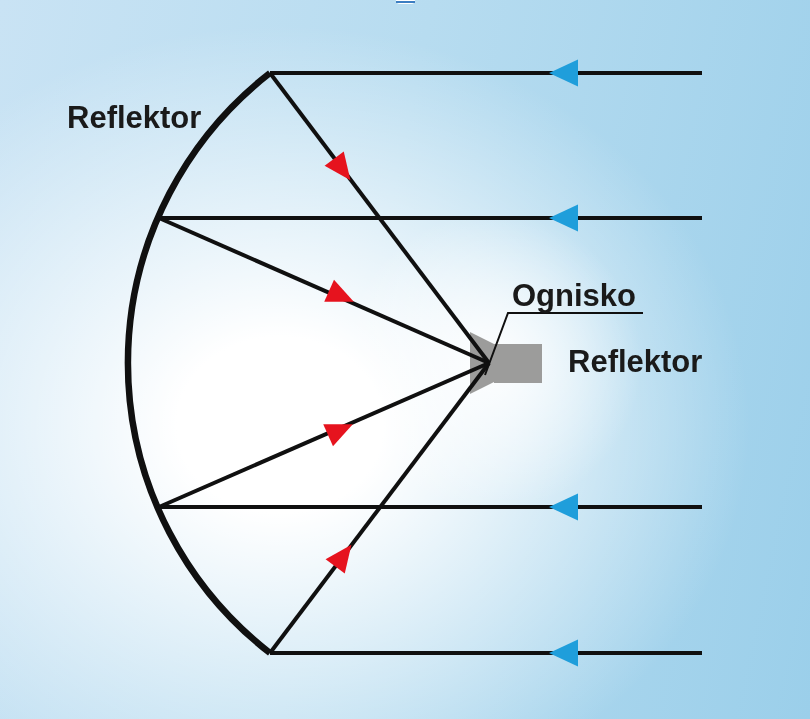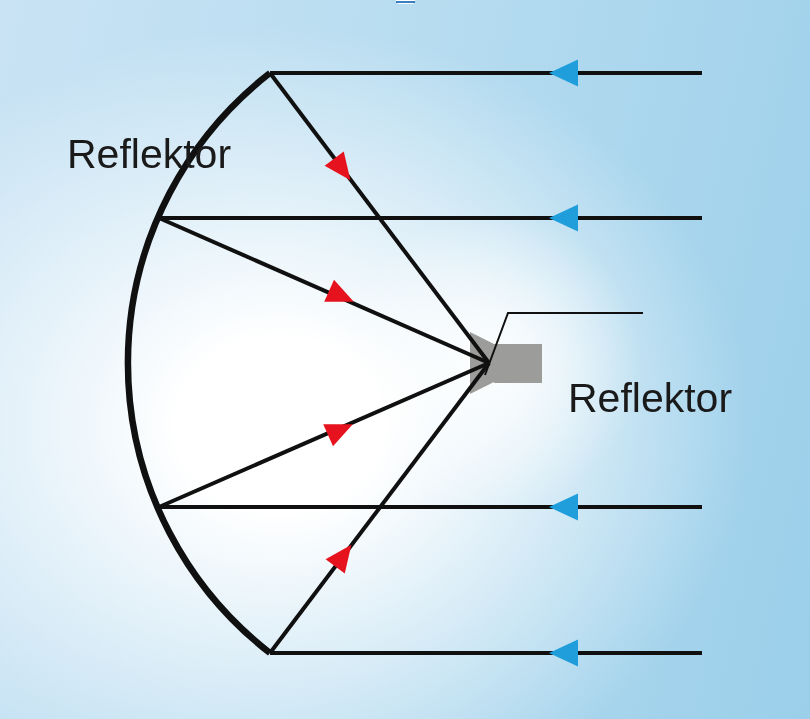--- a/index.html
+++ b/index.html
@@ -47,25 +47,24 @@
     stroke: var(--line, #101010);
     stroke-width: 2;
     fill: none;
   }
   .head-in  { fill: var(--incident_arrow, #1f9edb); }
   .head-out { fill: var(--reflected_arrow, #e6131e); }
   .gray     { fill: var(--converter_gray, #9c9c9b); }
   .label {
     position: absolute;
     color: var(--text, #1a1a1a);
-    font-size: 41px;
-    font-weight: 400;
+    font-size: 31px;
+    font-weight: 700;
     line-height: 1;
     white-space: nowrap;
-    margin-top: 32px;
   }
   .label-reflector { left: 67px;  top: 102px; }
   .label-focus     { left: 512px; top: 280px; }
   .label-converter { left: 568px; top: 346px; }
   .artifact {
     position: absolute;
     left: 396px;
     top: 0;
     width: 19px;
     height: 4px;
@@ -120,19 +119,20 @@
       <polygon class="head-out" points="14,0 -13,-12 -13,12" transform="translate(342,169) rotate(53)"></polygon>
       <polygon class="head-out" points="14,0 -13,-12 -13,12" transform="translate(341,296) rotate(24)"></polygon>
       <polygon class="head-out" points="14,0 -13,-12 -13,12" transform="translate(340,430) rotate(-24)"></polygon>
       <polygon class="head-out" points="14,0 -13,-12 -13,12" transform="translate(343,556) rotate(-53)"></polygon>
     </g>
 
     <polyline class="leader" points="643,313 508,313 485,375"></polyline>
   </svg>
 
   <div class="label label-reflector">Reflektor</div>
+  <div class="label label-focus">Ognisko</div>
   <div class="label label-converter">Reflektor</div>
 
   <div class="artifact">
     <div class="bar"></div>
   </div>
 
 </div>
 
 </body></html>

